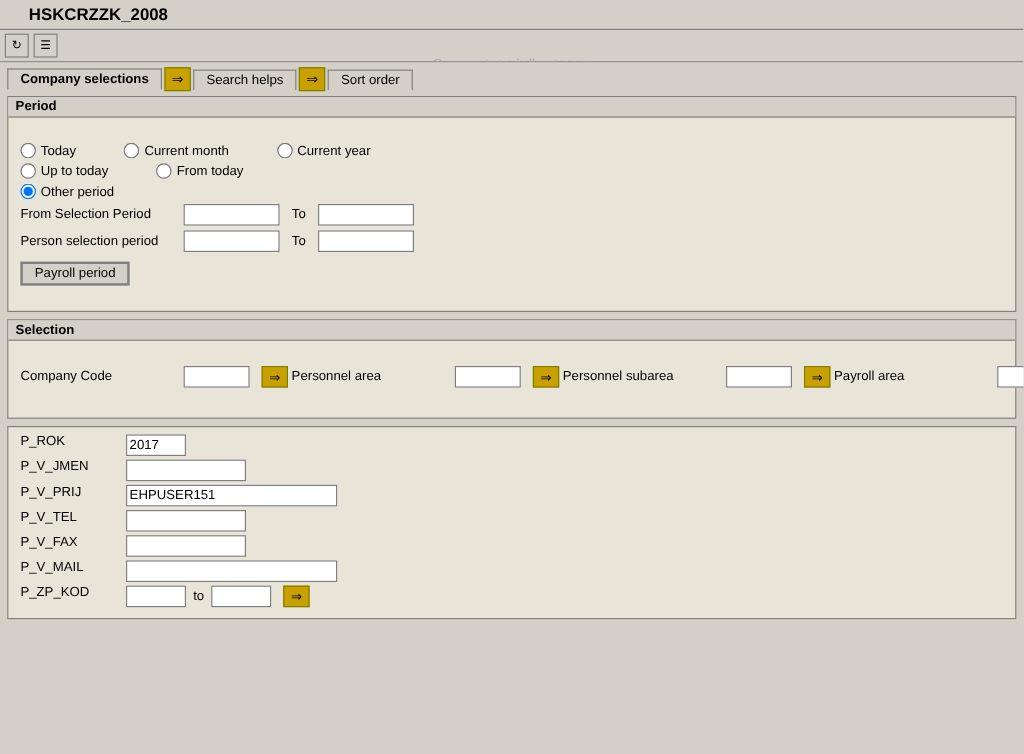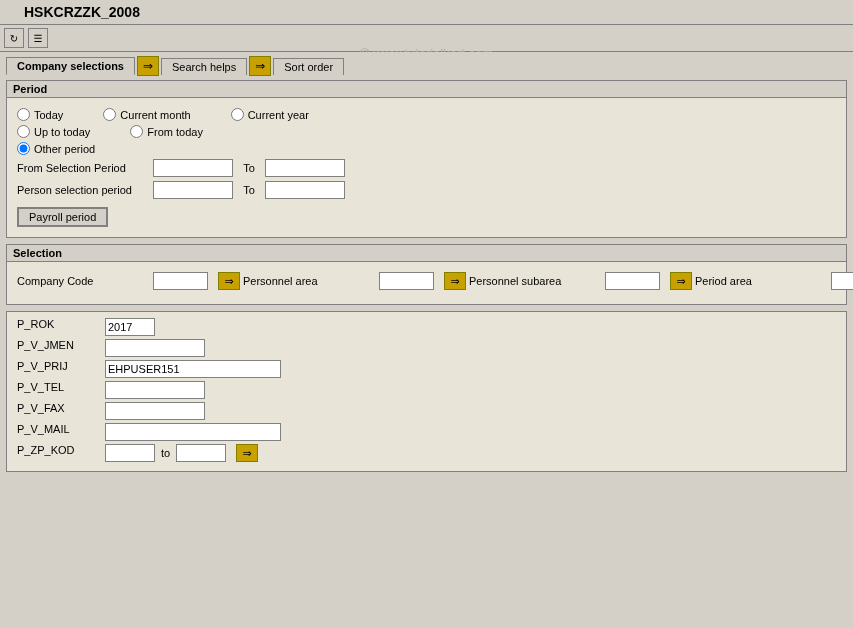--- a/index.html
+++ b/index.html
@@ -89,21 +89,21 @@
       background-color: #e8e4d8;
     }
     .section-header {
       background-color: #d4d0c8;
       border-bottom: 1px solid #808080;
       padding: 2px 6px;
       font-weight: bold;
       font-size: 11px;
     }
     .section-body {
-      padding: 10px 10px;
+      padding: 21px 10px;
     }
     .radio-row {
       display: flex;
       align-items: center;
       gap: 40px;
       margin-bottom: 4px;
     }
     .radio-item {
       display: flex;
       align-items: center;
@@ -278,21 +278,21 @@
           <span style="width:130px">Personnel area</span>
           <input style="width: 55px; height: 18px; border: 1px solid rgb(128, 128, 128); background: rgb(255, 255, 255);" type="text" value="">
           <div class="arrow-btn">⇒</div>
         </div>
         <div class="field-row">
           <span style="width:130px">Personnel subarea</span>
           <input style="width: 55px; height: 18px; border: 1px solid rgb(128, 128, 128); background: rgb(255, 255, 255);" type="text" value="">
           <div class="arrow-btn">⇒</div>
         </div>
         <div class="field-row">
-          <span style="width:130px">Period area</span>
+          <span style="width:130px">Payroll area</span>
           <input style="width: 55px; height: 18px; border: 1px solid rgb(128, 128, 128); background: rgb(255, 255, 255);" type="text" value="">
           <div class="arrow-btn">⇒</div>
         </div>
       </div>
     </div>
   </div>
 
   <div class="params-section">
     <div class="param-row">
       <span class="param-label">P_ROK</span>

